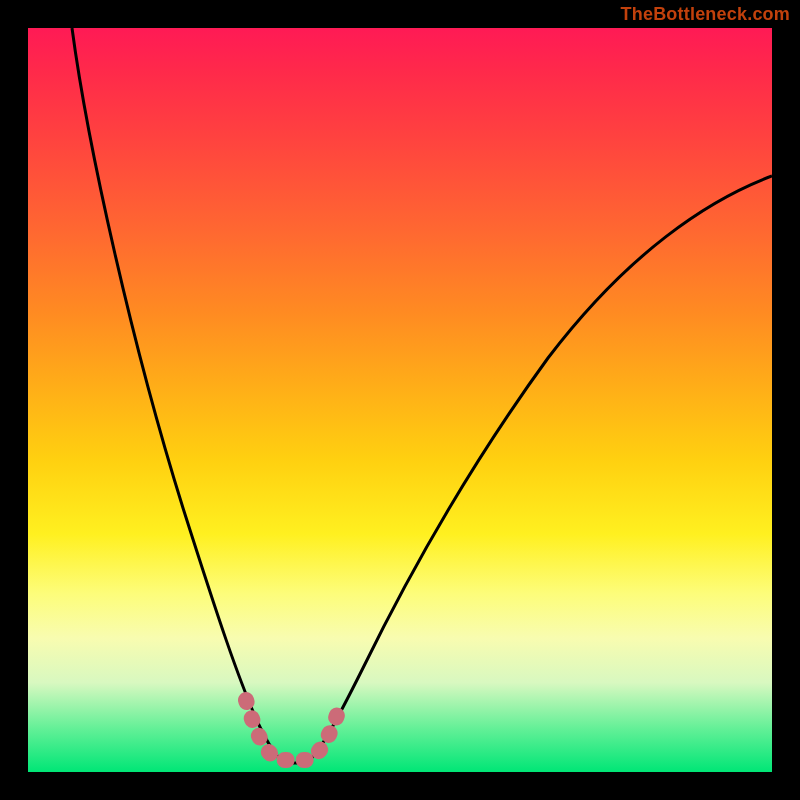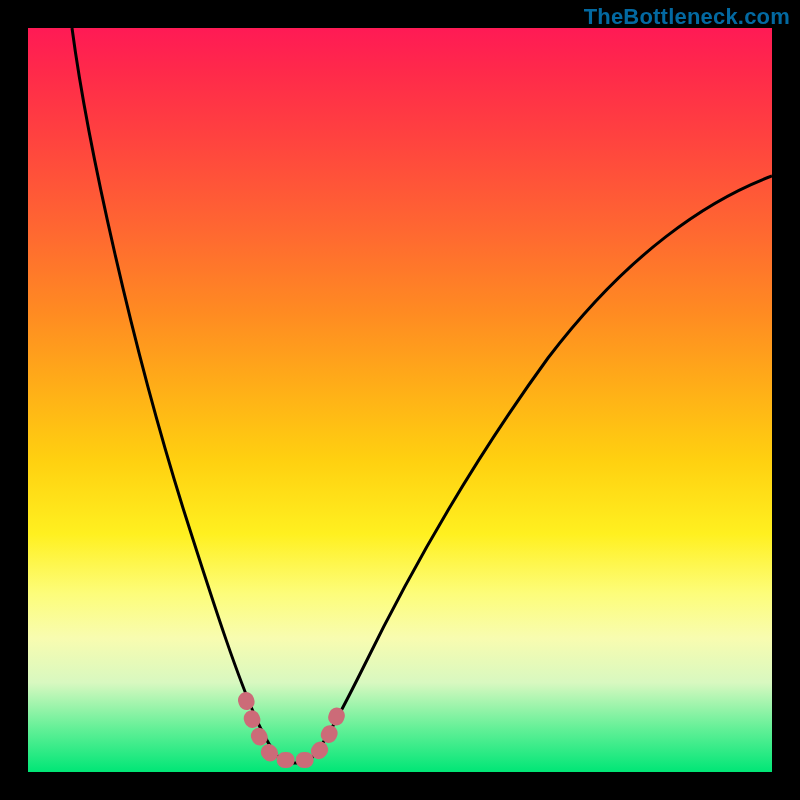--- a/index.html
+++ b/index.html
@@ -38,23 +38,23 @@
       #d8f8c0 88%,
       #66f098 94%,
       #00e676 100%
     );
   }
   .watermark {
     position: absolute;
     top: 4px;
     right: 10px;
     font-family: Arial, Helvetica, sans-serif;
-    font-size: 22px;
+    font-size: 18px;
     font-weight: 600;
-    color: #0369a1;
+    color: #c2410c;
     letter-spacing: 0.2px;
   }
   svg.curve-layer {
     position: absolute;
     left: 0;
     top: 0;
     width: 744px;
     height: 744px;
   }
 </style>

